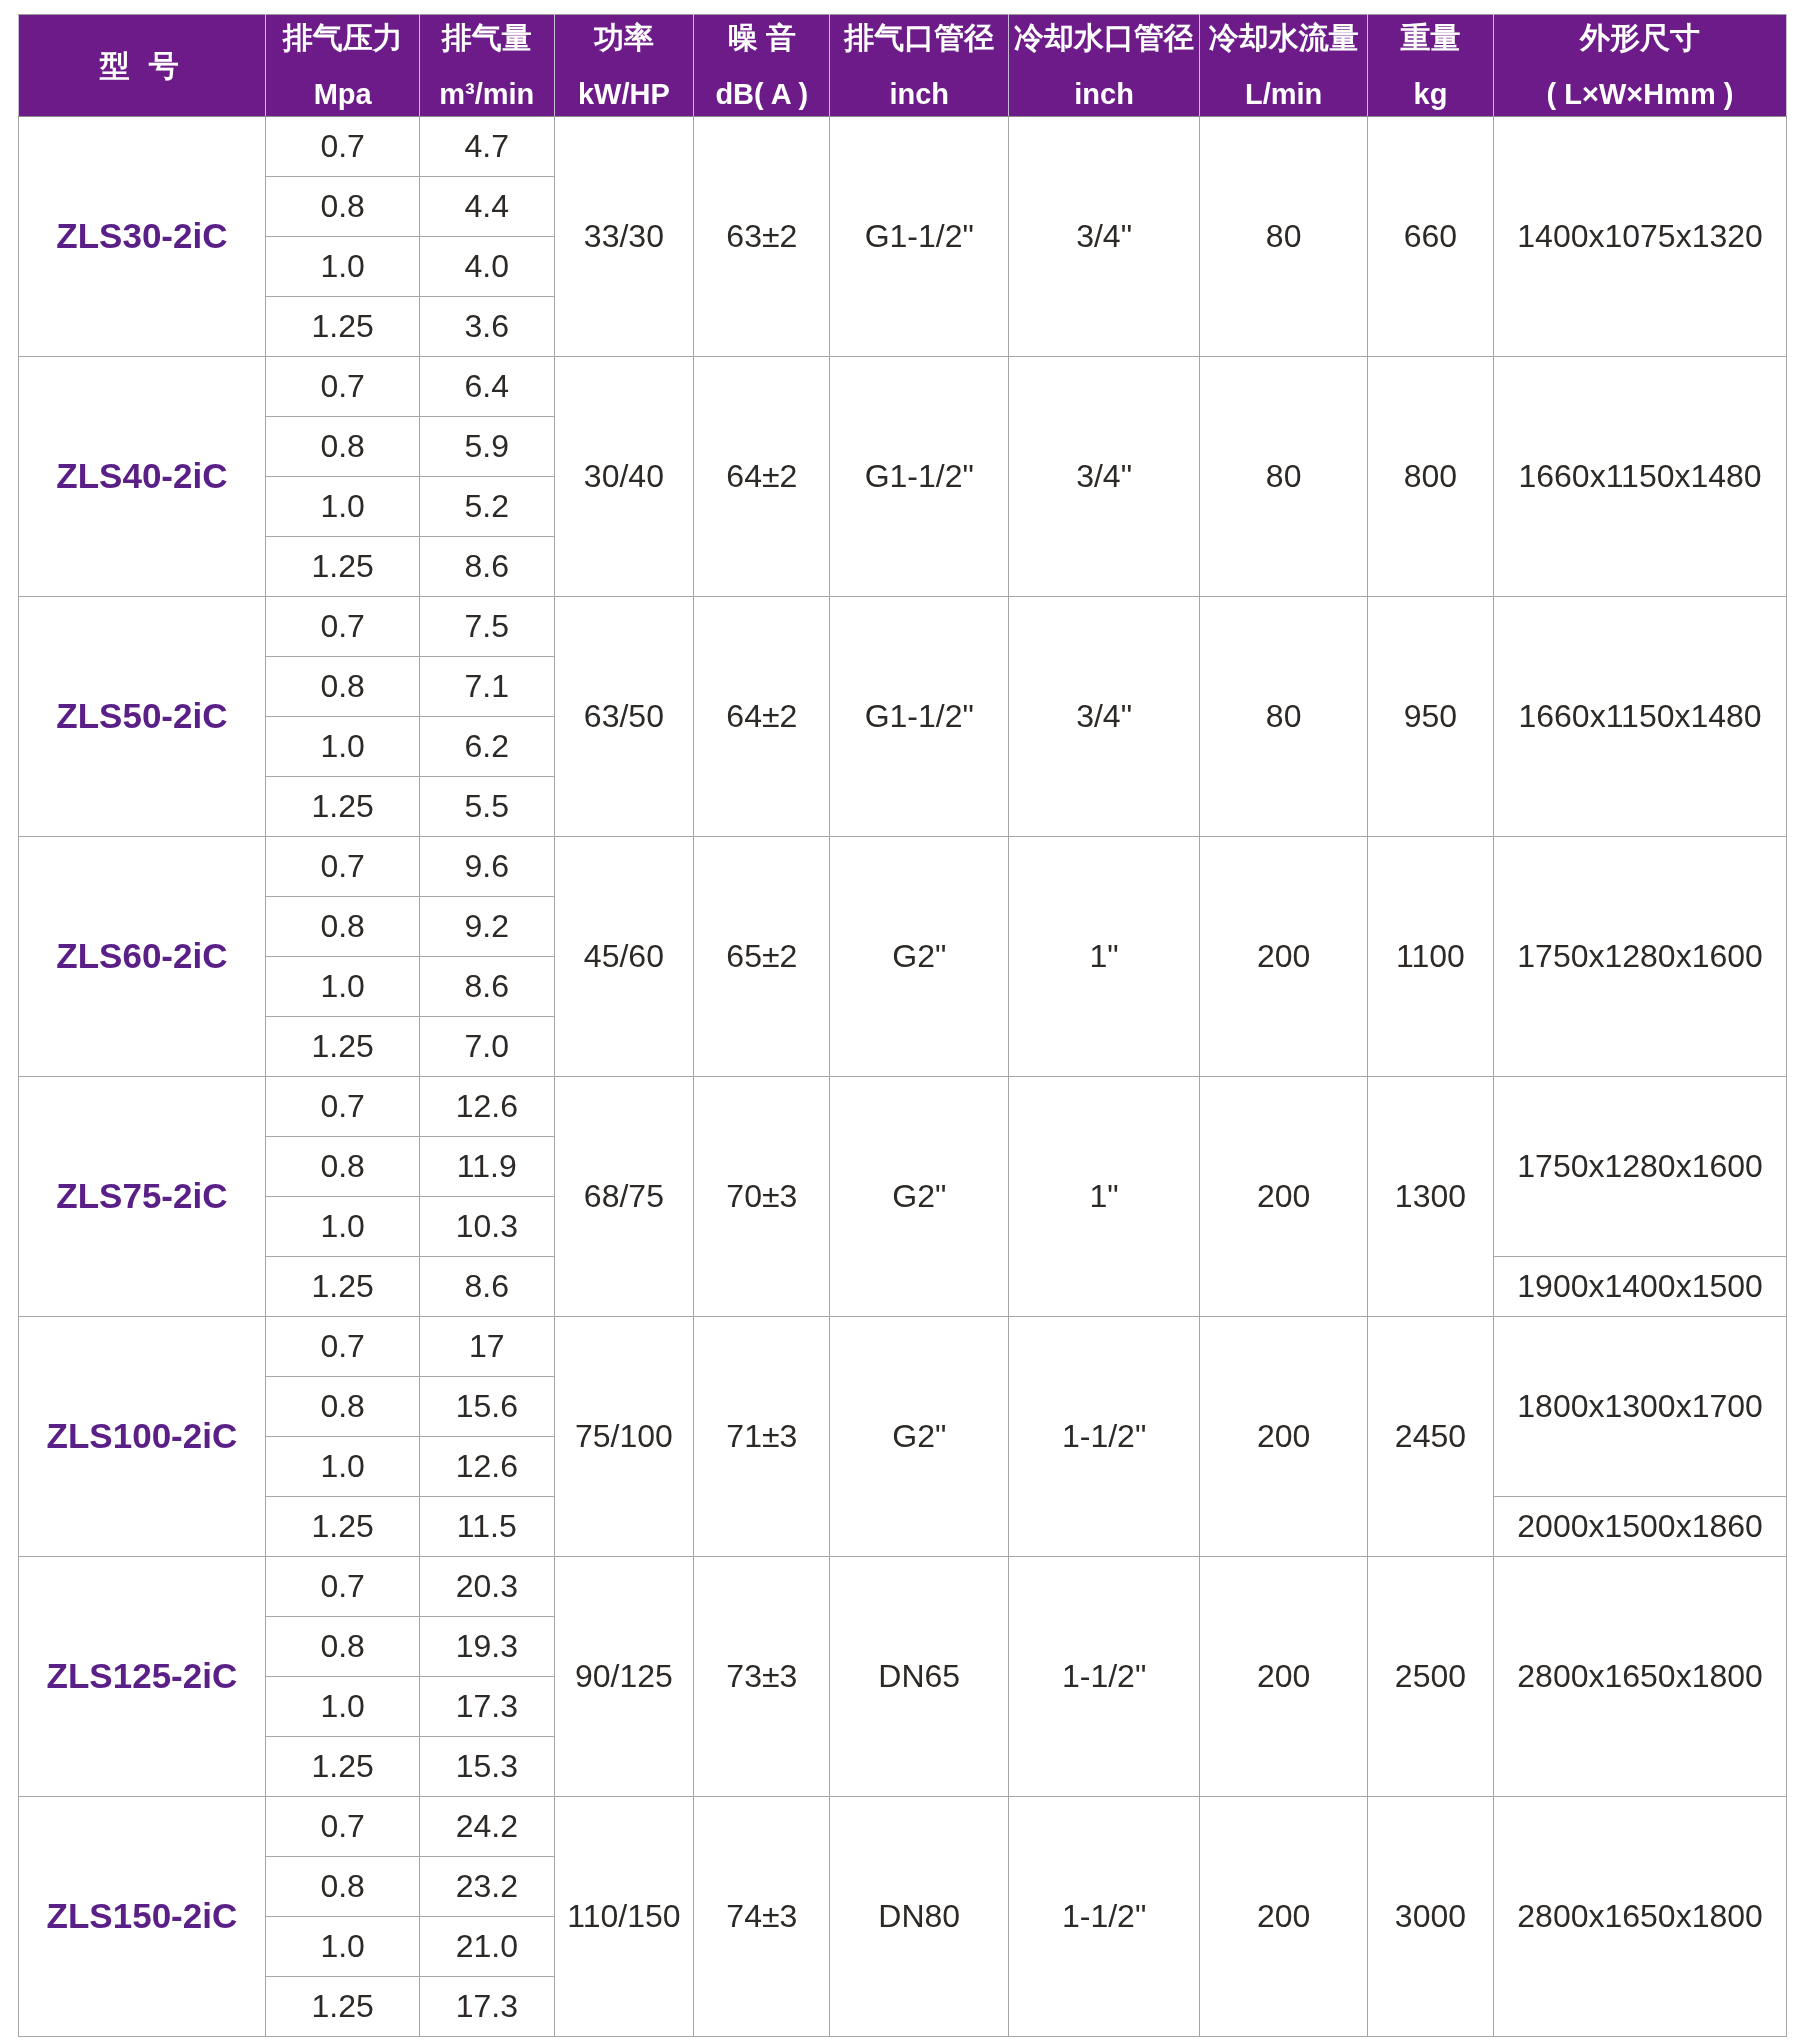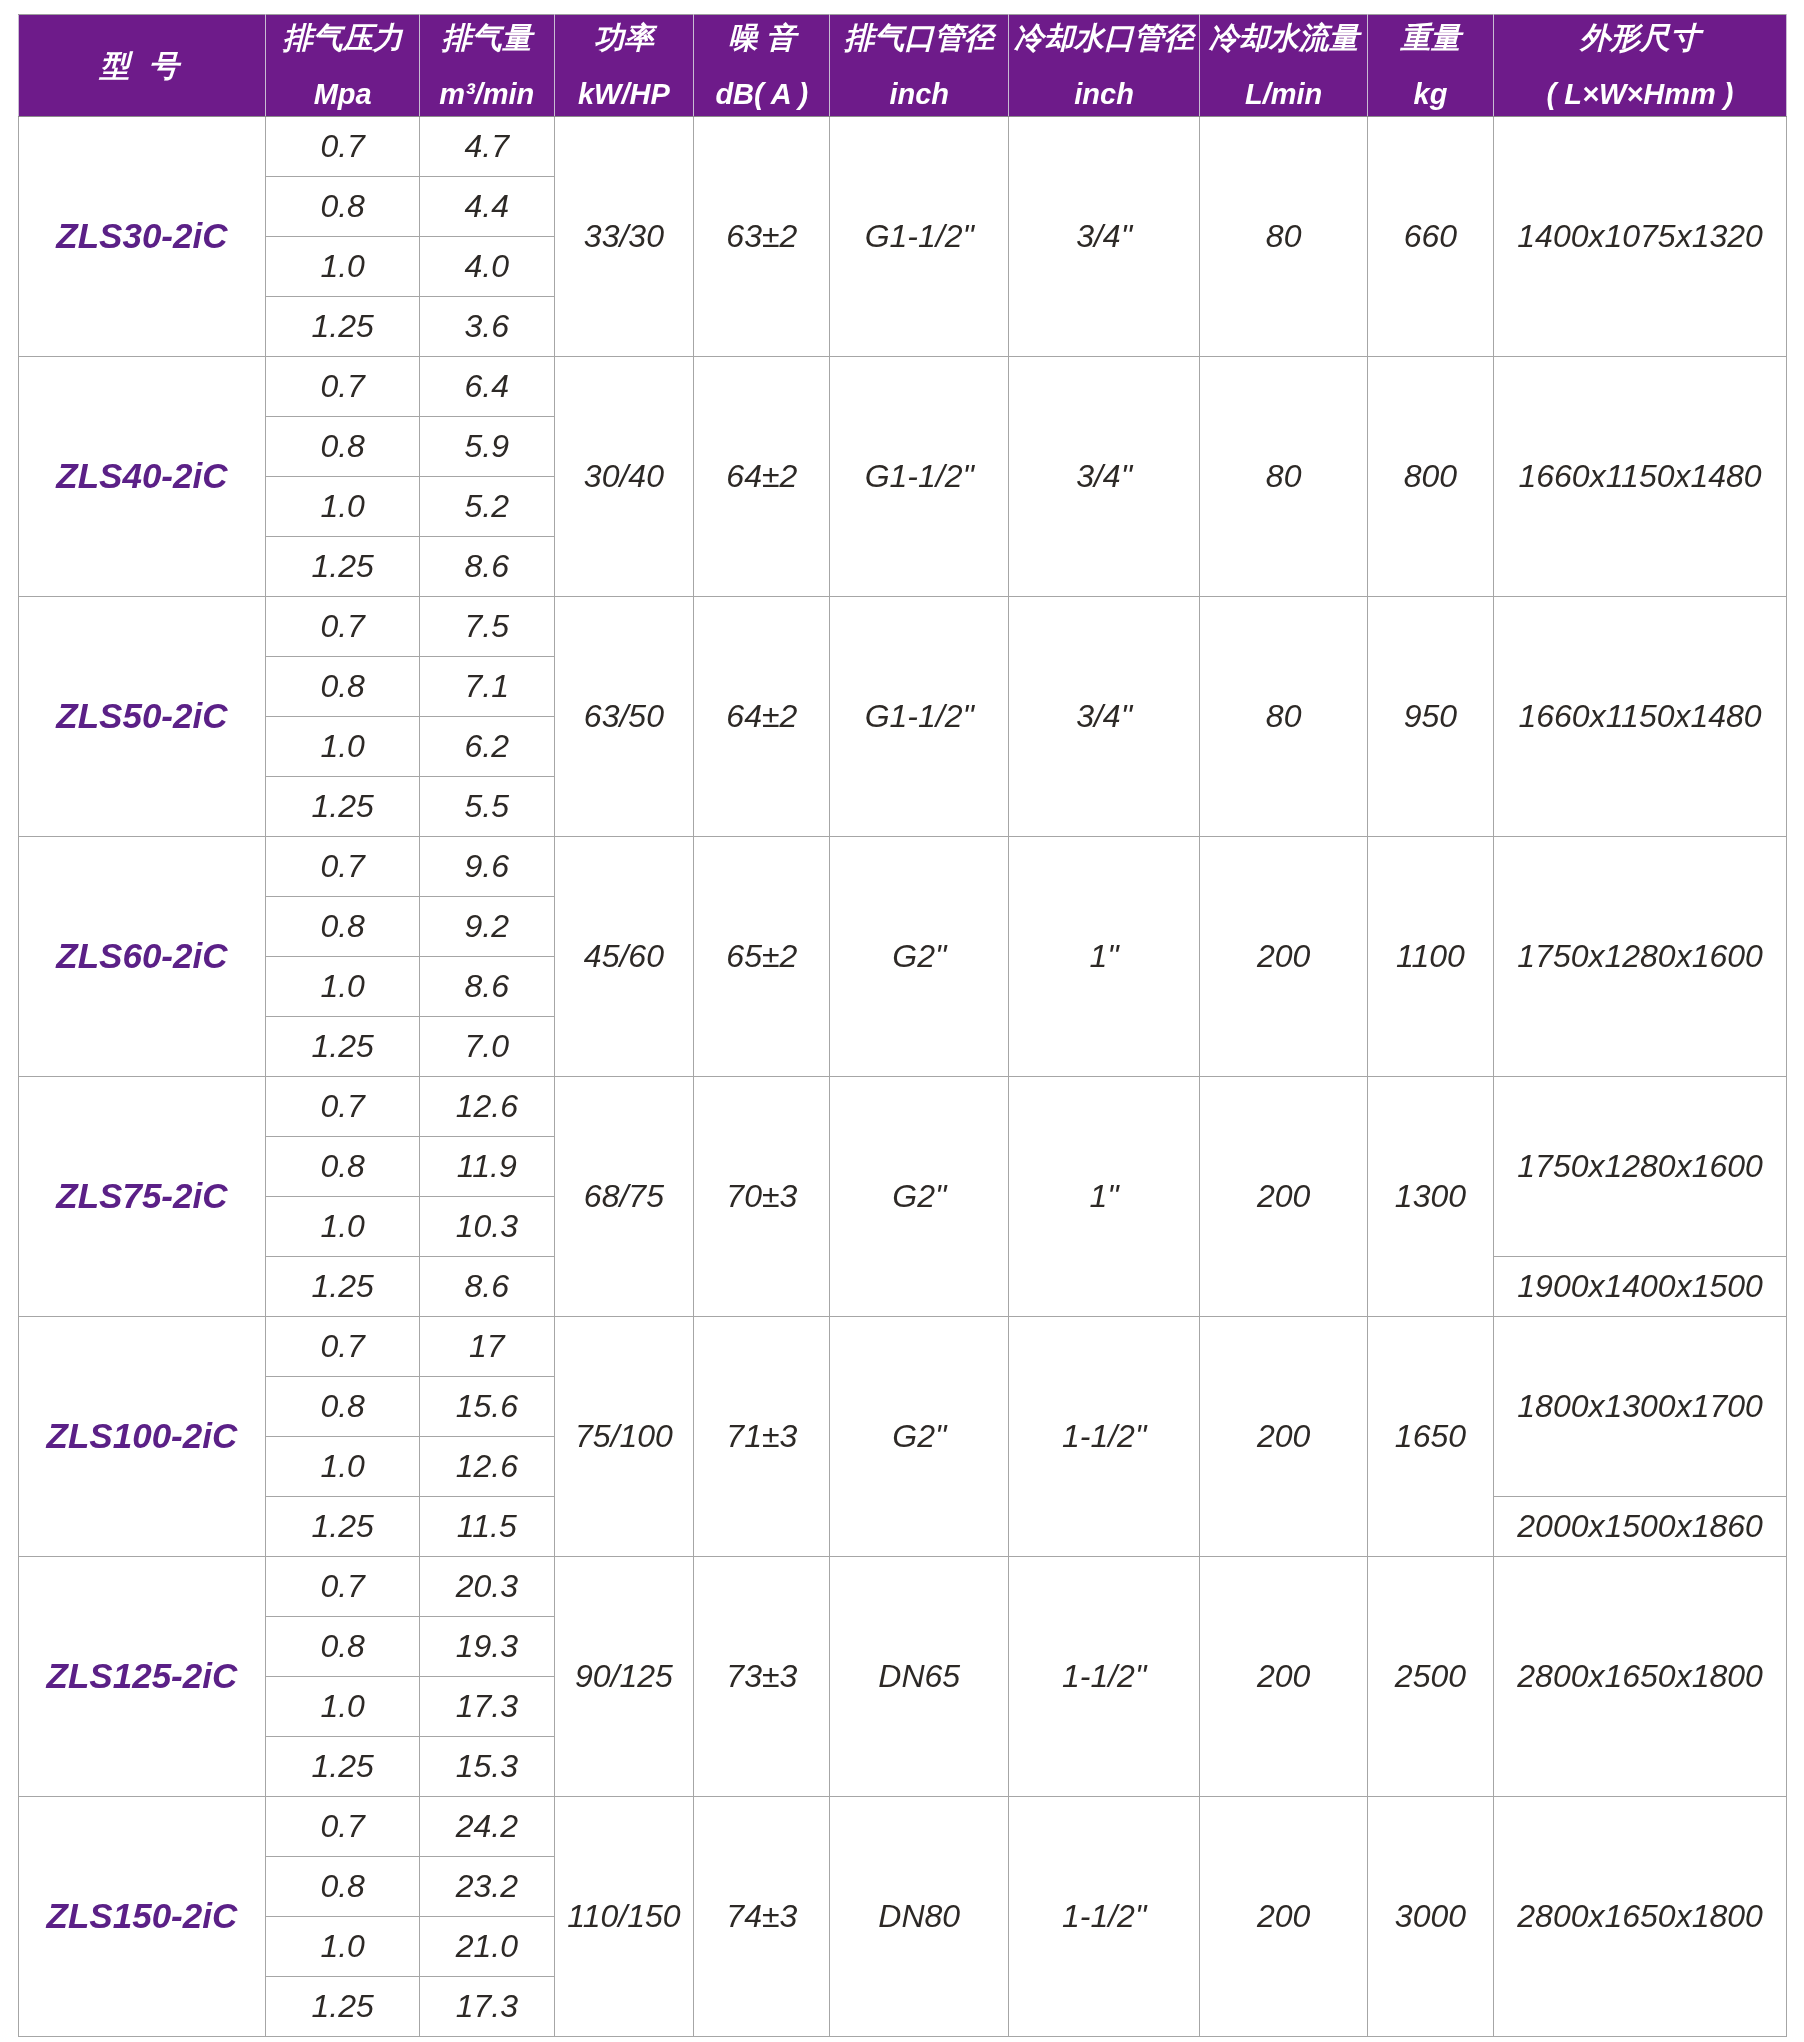--- a/index.html
+++ b/index.html
@@ -13,21 +13,20 @@
     height: 2043px;
     box-sizing: border-box;
     padding: 14px 17.6px;
     background: #ffffff;
   }
   table.spec {
     width: 100%;
     border-collapse: collapse;
     table-layout: fixed;
     border: 0.9px solid #9e9e9e;
-    font-style: italic;
   }
   
   col.c-model   { width: 14.0%; }
   col.c-press   { width: 8.7%; }
   col.c-vol     { width: 7.6%; }
   col.c-power   { width: 7.9%; }
   col.c-noise   { width: 7.7%; }
   col.c-exh     { width: 10.1%; }
   col.c-cool    { width: 10.8%; }
   col.c-flow    { width: 9.5%; }
@@ -256,21 +255,21 @@
         </tr>
         <tr class="block-first">
           <td rowspan="4" class="model-cell">ZLS100-2iC</td>
           <td>0.7</td>
           <td>17</td>
           <td rowspan="4">75/100</td>
           <td rowspan="4">71±3</td>
           <td rowspan="4">G2"</td>
           <td rowspan="4">1-1/2"</td>
           <td rowspan="4">200</td>
-          <td rowspan="4">1650</td>
+          <td rowspan="4">2450</td>
           <td rowspan="3">1800x1300x1700</td>
         </tr>
         <tr>
           <td>0.8</td>
           <td>15.6</td>
         </tr>
         <tr>
           <td>1.0</td>
           <td>12.6</td>
         </tr>

